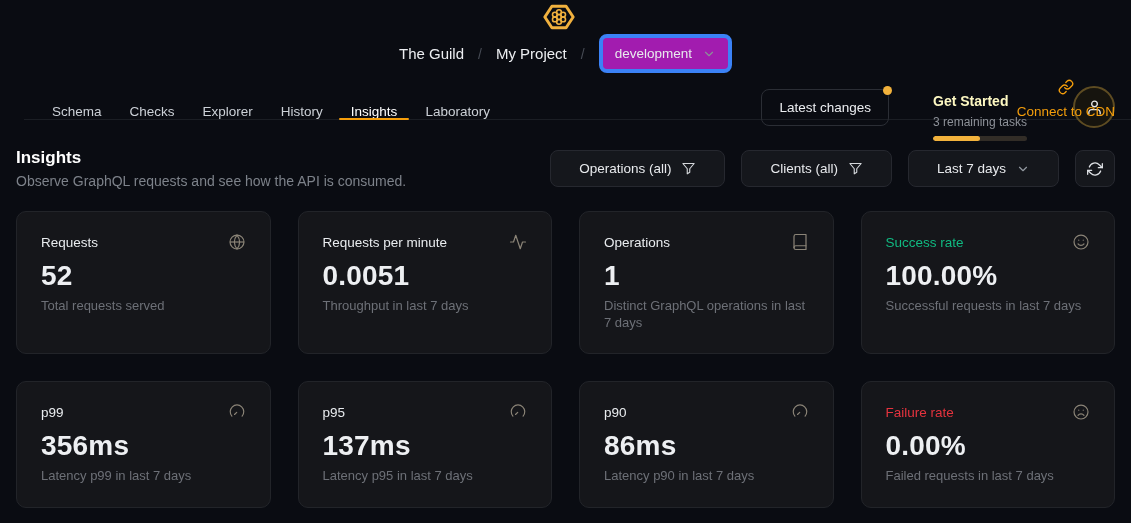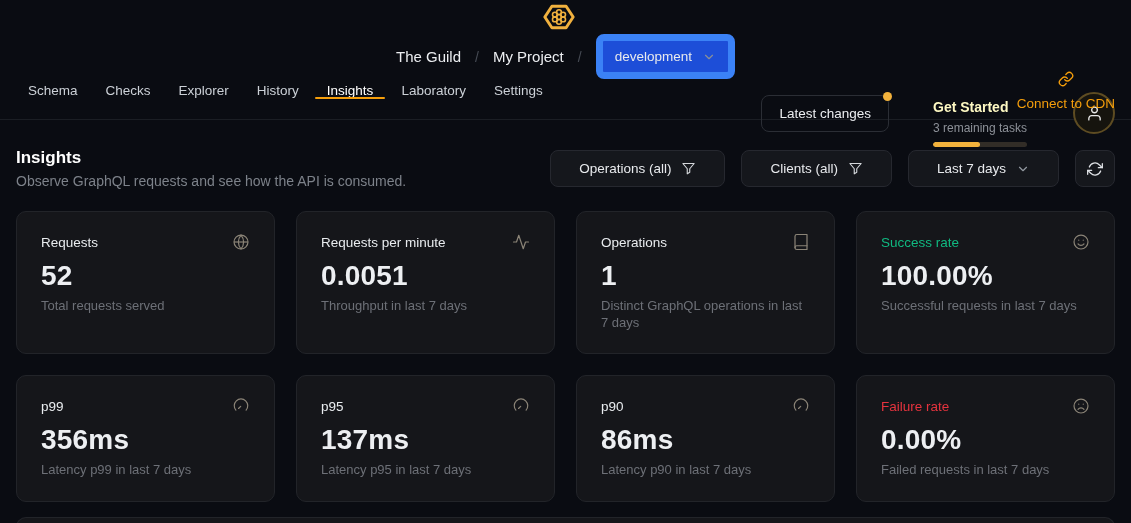--- a/index.html
+++ b/index.html
@@ -13,21 +13,21 @@
   svg { display:block; }
 
   
   .topbar { height:62px; display:flex; align-items:center; padding:0 16px;flex-direction:column; }
   .logo { width:34px; height:34px; margin-right:14px; flex:0 0 auto; }
   .crumbs { display:flex; align-items:center; gap:14px; font-size:15px; }
   .crumb { color:#eceef1; font-weight:500; cursor:pointer; }
   .crumb-sep { color:#474c55; font-size:14px; }
   .env-btn {
     display:flex; align-items:center; gap:10px;
-    background:#1d4ed8; border:7px solid #3b82f6; border-radius:8px;
+    background:#a21caf; border:4px solid #3b82f6; border-radius:8px;
     padding:8px 12px; font-size:13.5px; color:#e8eaed; cursor:pointer;
   }
   .env-btn .chev { color:#8b9097; }
 
   .topbar-right { margin-left:auto; display:flex; align-items:center; gap:44px; }
   .latest-btn {
     position:relative; background:transparent; border:1px solid #2b2e35;
     border-radius:8px; padding:10px 17px; font-size:13.5px; color:#eceef1; cursor:pointer;
     font-family:"Liberation Sans", sans-serif;
   }
@@ -36,22 +36,22 @@
   .getstarted { width:96px; cursor:pointer; }
   .gs-title { font-size:14px; font-weight:700; color:#fef9c3;margin-top:20px; }
   .gs-sub { font-size:12px; color:#8d9198; margin-top:6px; white-space:nowrap; }
   .gs-bar { margin-top:7px; width:94px; height:5px; border-radius:3px; background:#322d27; overflow:hidden; }
   .gs-fill { height:100%; background:#f2b23c; border-radius:3px; }
   .avatar { width:42px; height:42px; border-radius:50%; background:#16140e;
     border:2px solid #5e4c22; display:flex; align-items:center; justify-content:center; cursor:pointer; }
   .avatar svg { color:#e8e8e8; }
 
   
-  .tabbar { height:58px; display:flex; align-items:center; padding:0 16px;
-    border-bottom:1px solid #1b1e24; }
+  .tabbar { height:58px; display:flex; align-items:flex-end; padding:0 16px;
+    border-bottom:1px solid #1b1e24;margin-left:24px; }
   .tabs { display:flex; gap:4px; }
   .tab { display:flex; align-items:center; padding:0 12px; font-size:13.5px;
     color:#ccd1d7; cursor:pointer; position:relative; }
   .tab.active { color:#ffffff; }
   .tab.active::after { content:""; position:absolute; left:0; right:0; bottom:-1px;
     height:2px; background:#f59e0b; border-radius:2px; }
   .cdn-link { margin-left:auto; display:flex; align-items:center; gap:9px;
     color:#f59e0b; font-size:13.5px; cursor:pointer;flex-direction:column; }
 
   
@@ -61,21 +61,21 @@
   .sec-sub { font-size:14px; color:#7d828a; margin-top:5px; }
   .filters { display:flex; gap:16px; margin-top:2px; }
   .fbtn { display:flex; align-items:center; gap:10px; height:37px; padding:0 28px;
     background:#15171c; border:1px solid #26282f; border-radius:8px;
     font-size:13.5px; color:#e8eaed; cursor:pointer; font-family:"Liberation Sans", sans-serif; }
   .fbtn .ficon { color:#d4d7db; }
   .fbtn .chev { color:#9298a0; }
   .fbtn.icon-only { width:40px; padding:0; justify-content:center; }
 
   
-  .grid { margin-top:22px; display:grid; grid-template-columns:repeat(4,1fr); gap:21px; }
+  .grid { margin-top:22px; display:grid; grid-template-columns:repeat(4,1fr); gap:27px; }
   .card { background:#15161a; border:1px solid #222429; border-radius:10px; padding:23px 24px; }
   .card.r1 { height:143px; }
   .card.r2 { height:127px; }
   .card-head { display:flex; justify-content:space-between; align-items:flex-start; }
   .card-title { font-size:13.5px; color:#e9ecef; }
   .card-icon { color:#8b8477; margin-top:-2px; }
   .card-value { font-size:28px; font-weight:700; color:#edeff2; margin-top:9px; letter-spacing:0.2px; }
   .card-desc { font-size:13px; color:#6d7077; margin-top:6px; line-height:1.3; max-width:220px; }
 
   .next-card-peek { margin-top:15px; height:10px; background:#15161a;
@@ -136,21 +136,20 @@
 </div>
 
 <div class="tabbar">
   <div class="tabs">
     <div class="tab">Schema</div>
     <div class="tab">Checks</div>
     <div class="tab">Explorer</div>
     <div class="tab">History</div>
     <div class="tab active">Insights</div>
     <div class="tab">Laboratory</div>
-    <div class="tab">Settings</div>
   </div>
   <div class="cdn-link">
     <span>
       <svg viewBox="0 0 24 24" width="16" height="16" fill="none" stroke="currentColor" stroke-width="2" stroke-linecap="round" stroke-linejoin="round">
         <path d="M10 13a5 5 0 0 0 7.54.54l3-3a5 5 0 0 0-7.07-7.07l-1.72 1.71"></path>
         <path d="M14 11a5 5 0 0 0-7.54-.54l-3 3a5 5 0 0 0 7.07 7.07l1.71-1.71"></path>
       </svg>
     </span>
     <span>Connect to CDN</span>
   </div>

